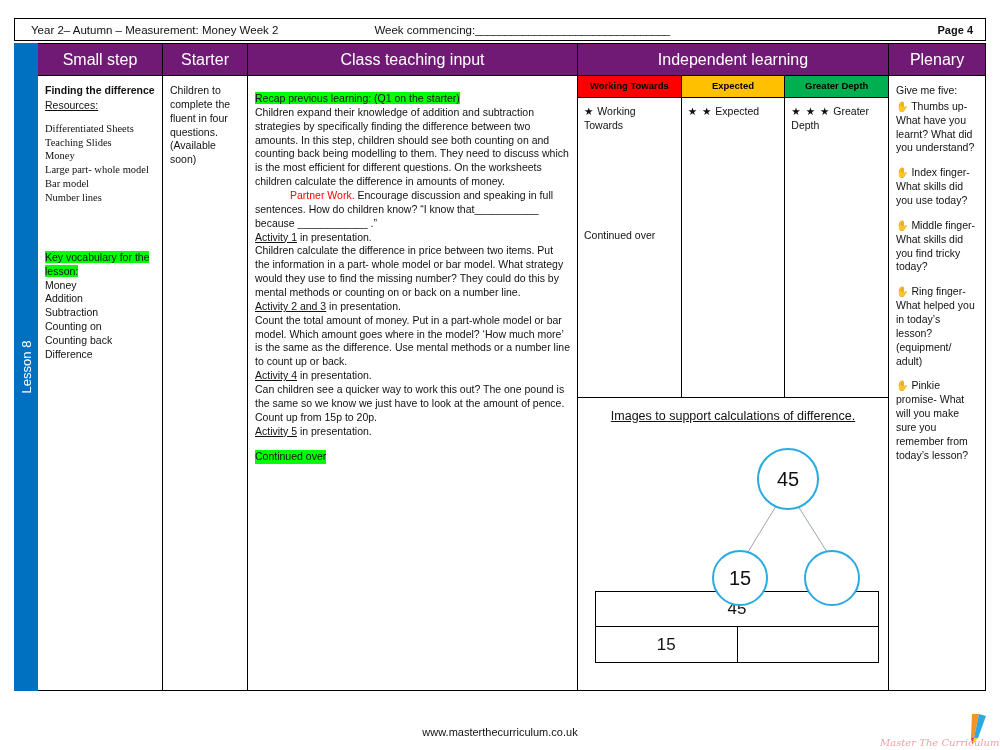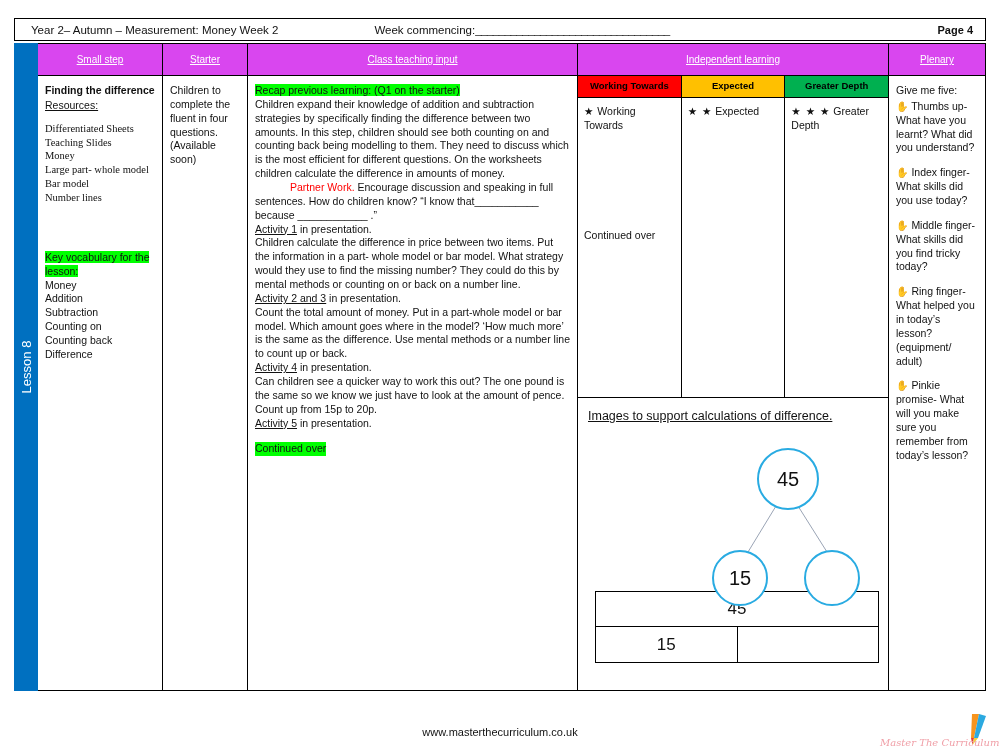--- a/index.html
+++ b/index.html
@@ -73,35 +73,34 @@
   .col {
     box-sizing: border-box;
     border-right: 1px solid #000;
     display: flex;
     flex-direction: column;
   }
   .col:last-child { border-right: none; }
 
   .col-small    { width: 125px; }
   .col-starter  { width: 85px; }
-  .col-teaching { width: 330px; }
+  .col-teaching { width: 330px; gap: 8px; }
   .col-indep    { width: 311px; }
   .col-plenary  { width: 96px; }
 
   .col-head {
-    background: #d946ef;
+    background: #701a75;
     color: #ffffff;
     height: 31px;
     display: flex;
     align-items: center;
     justify-content: center;
-    font-size: 10px;
+    font-size: 16px;
     border-bottom: 1px solid #000;
     flex: 0 0 31px;
-    text-decoration: underline;
   }
 
   .col-body {
     flex: 1;
     padding: 8px 7px;
     font-size: 10.5px;
     line-height: 1.32;
     overflow: hidden;
     position: relative;
   }
@@ -156,20 +155,21 @@
     position: relative;
   }
   .task-cell:last-child { border-right: none; }
   .stars { letter-spacing: 1px; }
   .cont-over { position: absolute; top: 131px; left: 6px; }
 
   .images-box {
     flex: 1;
     padding: 10px 10px 0 10px;
     position: relative;
+    text-align: center;
   }
   .images-title {
     text-decoration: underline;
     font-size: 12.5px;
     line-height: 1.3;
   }
   .pw-wrap { position: relative; height: 165px; }
   .circ {
     position: absolute;
     border: 2px solid #29ABE2;

